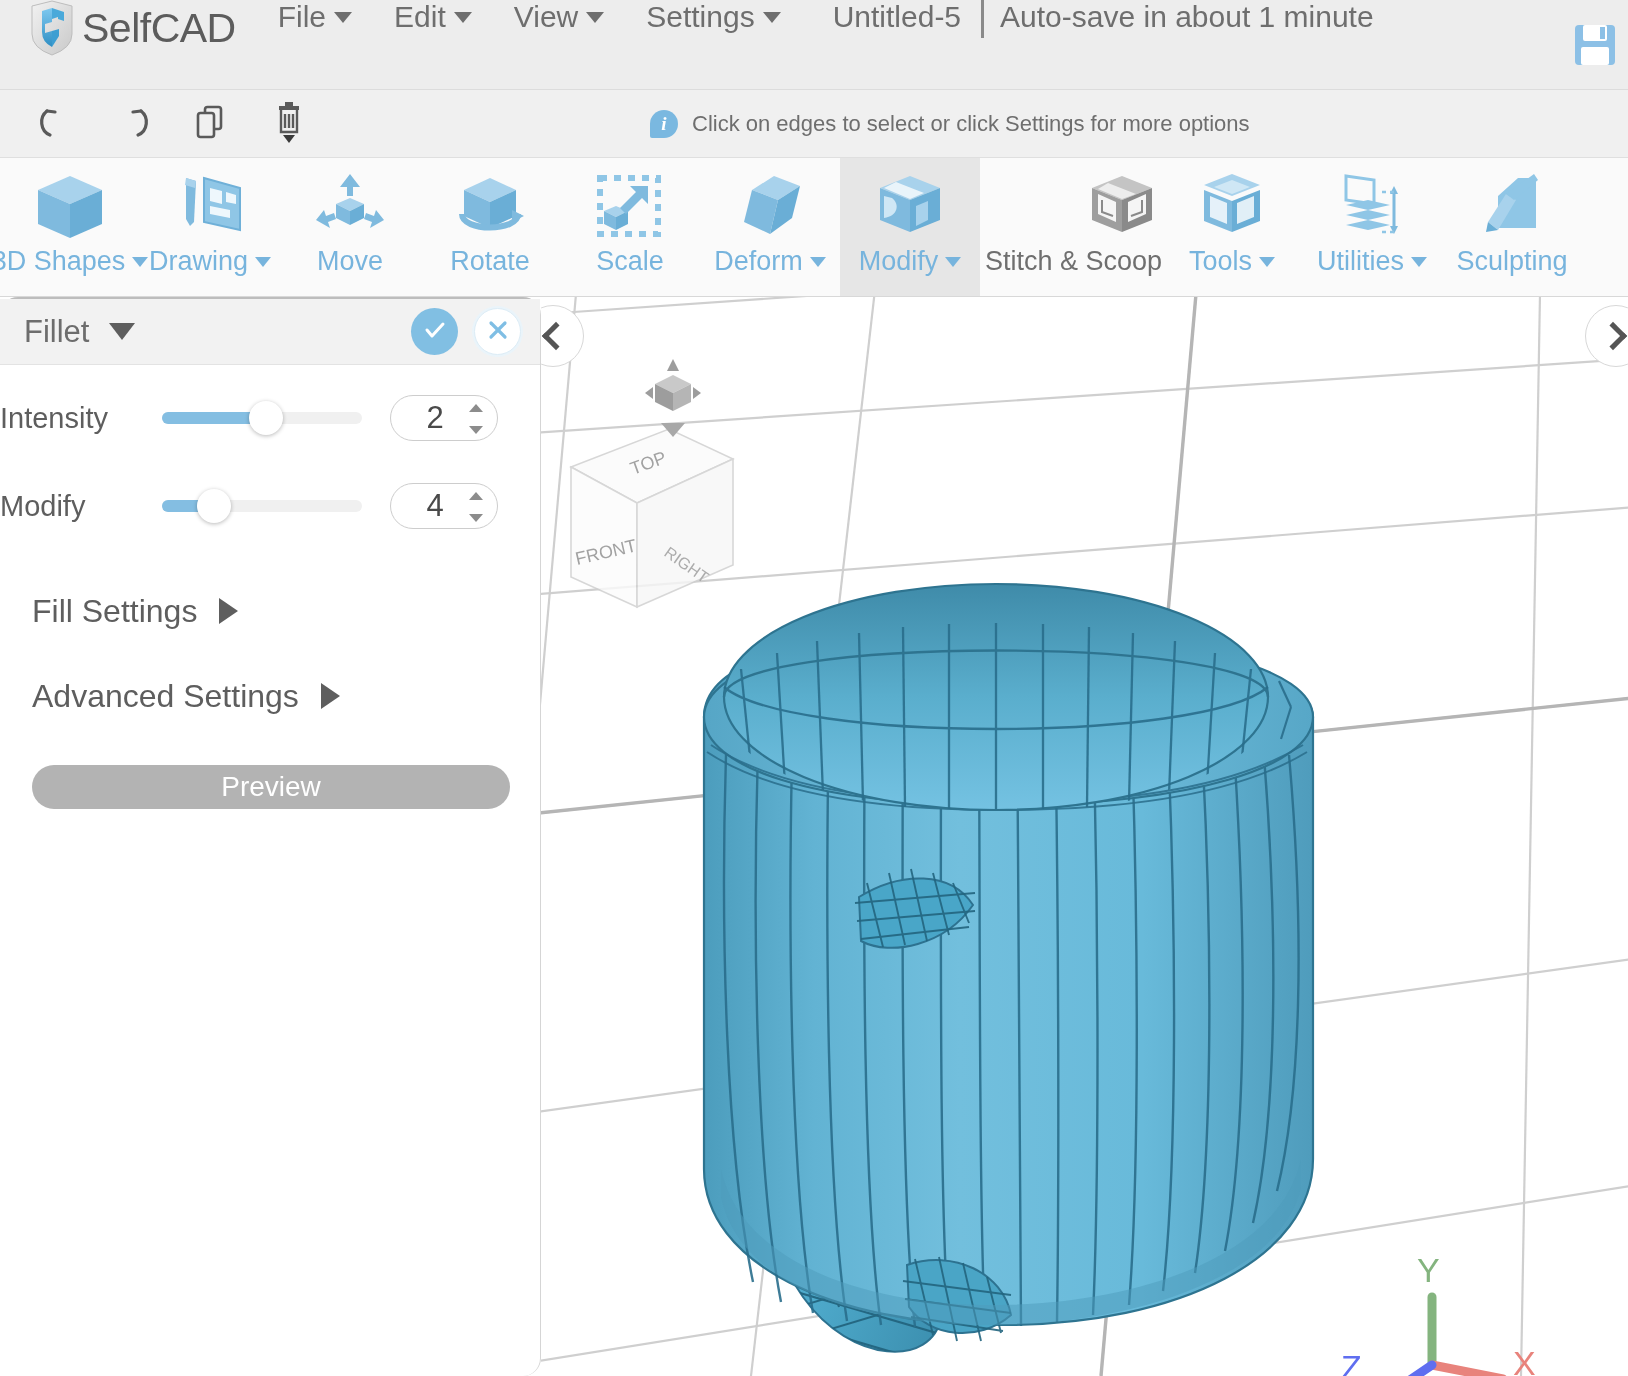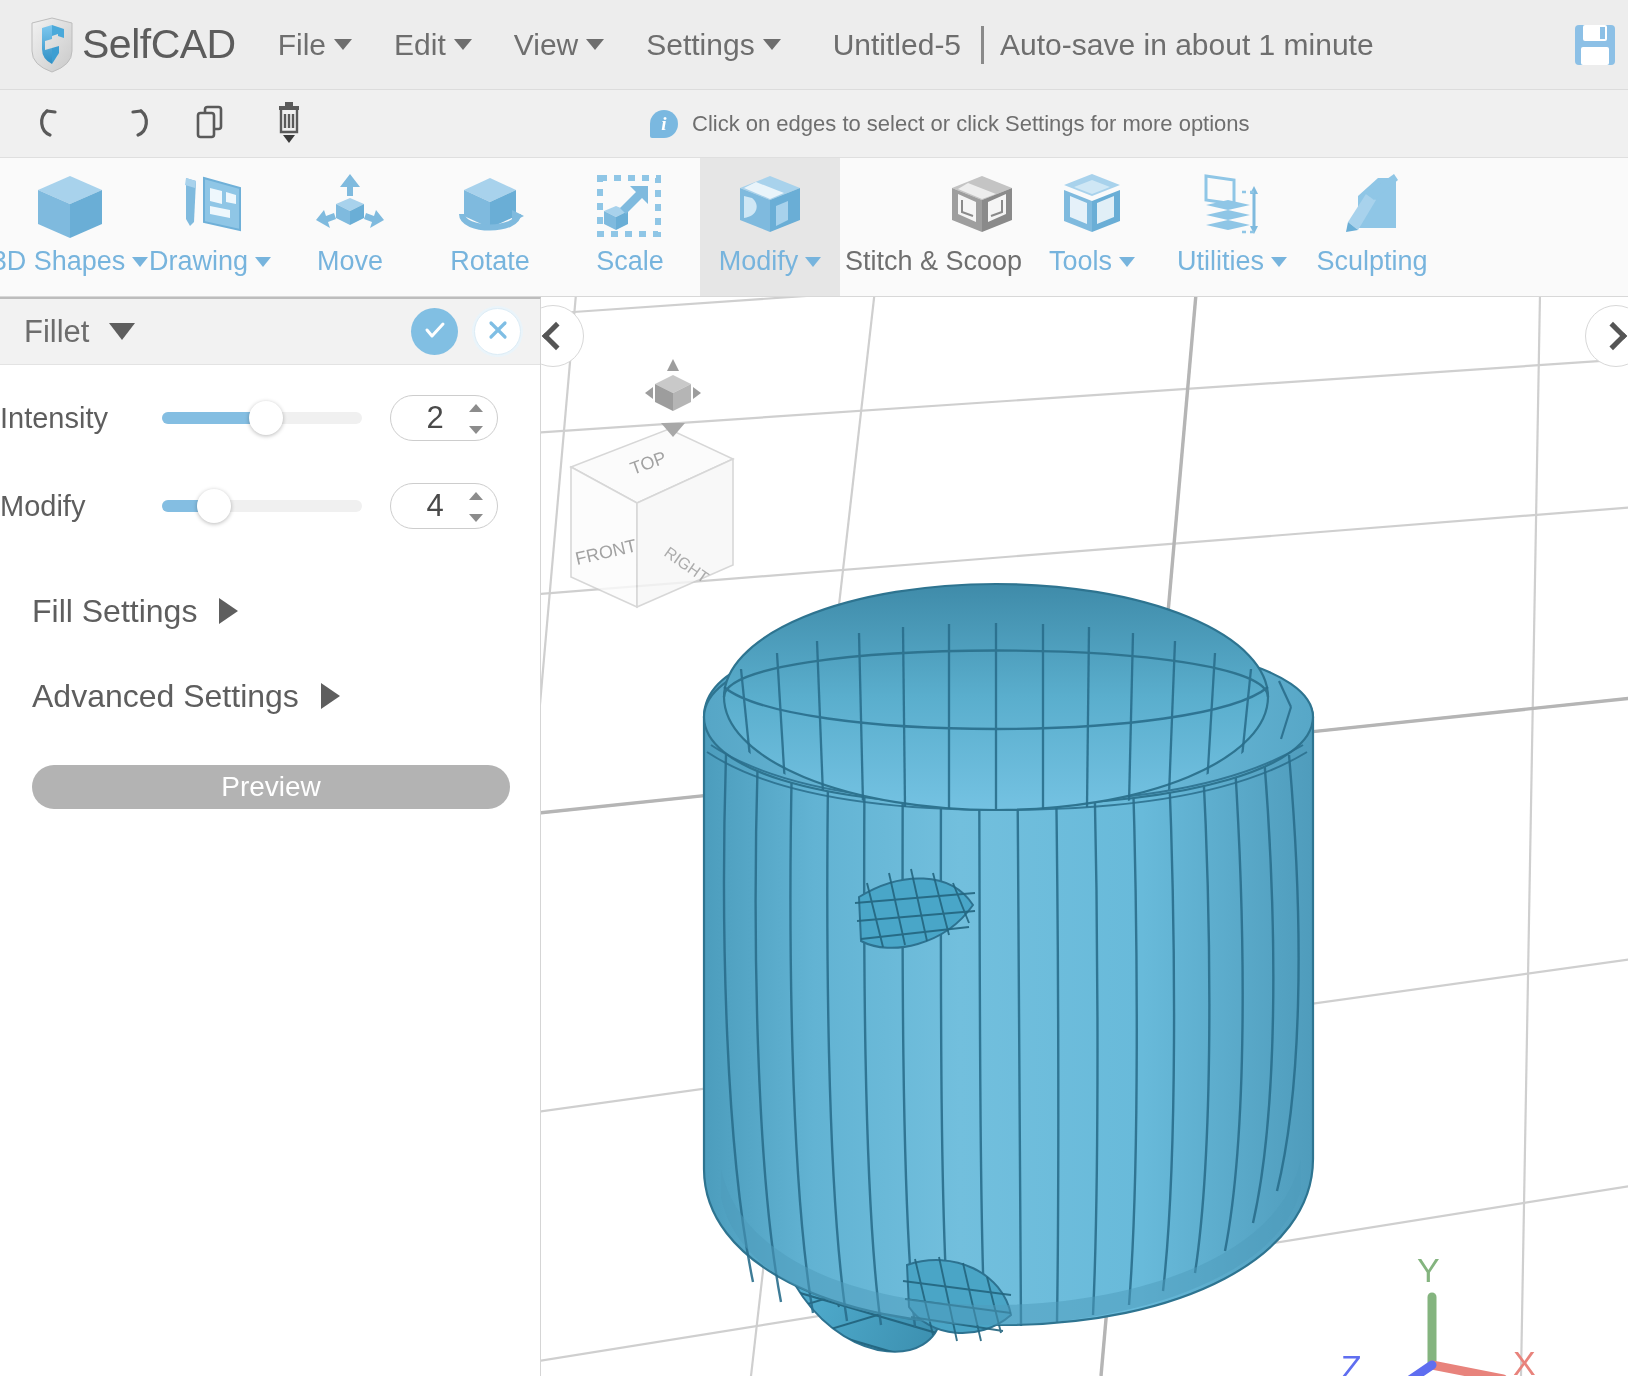--- a/index.html
+++ b/index.html
@@ -9,21 +9,21 @@
     background: #ffffff;
     overflow: hidden;
   }
   #app { position: relative; width: 1628px; height: 1376px; }
 
   
   .menubar {
     position: absolute; top: 0; left: 0;
     width: 1628px; height: 90px;
     background: #ededed;
-    display: flex; align-items: center;
+    display: flex; align-items: flex-start;
     border-bottom: 1px solid #dcdcdc;
   }
   .logo-wrap { display: flex; align-items: center; margin-left: 28px; }
   .logo-mark { width: 48px; height: 56px; }
   .logo-text {
     font-size: 41px; color: #5c5c5c; letter-spacing: -0.5px;
     margin-left: 6px; font-weight: 400;
   }
   .menu-item {
     font-size: 30px; color: #6e6e6e; margin-left: 42px;
@@ -95,20 +95,21 @@
     border-top: 10px solid #77b4dd;
   }
 
   
   .leftpanel {
     position: absolute; top: 297px; left: 0;
     width: 541px; height: 1079px;
     background: #ffffff;
     border-right: 1px solid #d5d5d5;
     border-top: 2px solid #bdbdbd;
+    border-radius: 18px;
   }
   .panel-head {
     height: 66px; background: #f2f2f2;
     display: flex; align-items: center;
     border-bottom: 1px solid #e3e3e3;
     position: relative;
   }
   .panel-title { font-size: 31px; color: #6d6d6d; margin-left: 24px; }
   .caret-panel {
     display: inline-block; width: 0; height: 0; margin-left: 20px;
@@ -369,20 +370,33 @@
           <polygon points="14,41 26,47 26,60 14,54" fill="#7fbade"></polygon>
           <polygon points="38,41 26,47 26,60 38,54" fill="#6aaed6"></polygon>
           <path d="M58 16 L58 34 L52 28 L36 44 L30 38 L46 22 L40 16 Z" fill="#7fbade"></path>
         </svg>
       </div>
       <div class="rib-lbl">
         <span>Scale</span>
       </div>
     </div>
 
+    <div class="rib-item">
+      <div class="rib-ico">
+        <svg width="80" height="74" viewBox="0 0 80 74">
+          <polygon points="44,6 70,16 48,30 22,20" fill="#a8d2ec"></polygon>
+          <polygon points="22,20 48,30 40,64 14,52" fill="#7fbade"></polygon>
+          <polygon points="70,16 48,30 40,64 62,48" fill="#6aaed6"></polygon>
+        </svg>
+      </div>
+      <div class="rib-lbl">
+        <span>Deform</span>
+        <i class="caret-rib"></i>
+      </div>
+    </div>
 
     <div class="rib-item active">
       <div class="rib-ico">
         <svg width="80" height="74" viewBox="0 0 80 74">
           <polygon points="40,6 70,18 40,30 10,18" fill="#a8d2ec"></polygon>
           <polygon points="26,12 54,23 40,29 14,18" fill="#ffffff" opacity="0.75"></polygon>
           <polygon points="10,18 40,30 40,62 10,50" fill="#7fbade"></polygon>
           <path d="M14 26 L14 48 C28 46 30 34 22 28 Z" fill="#cfe7f5"></path>
           <polygon points="70,18 40,30 40,62 70,50" fill="#6aaed6"></polygon>
           <polygon points="46,36 58,31 58,50 46,56" fill="#a8d2ec"></polygon>

